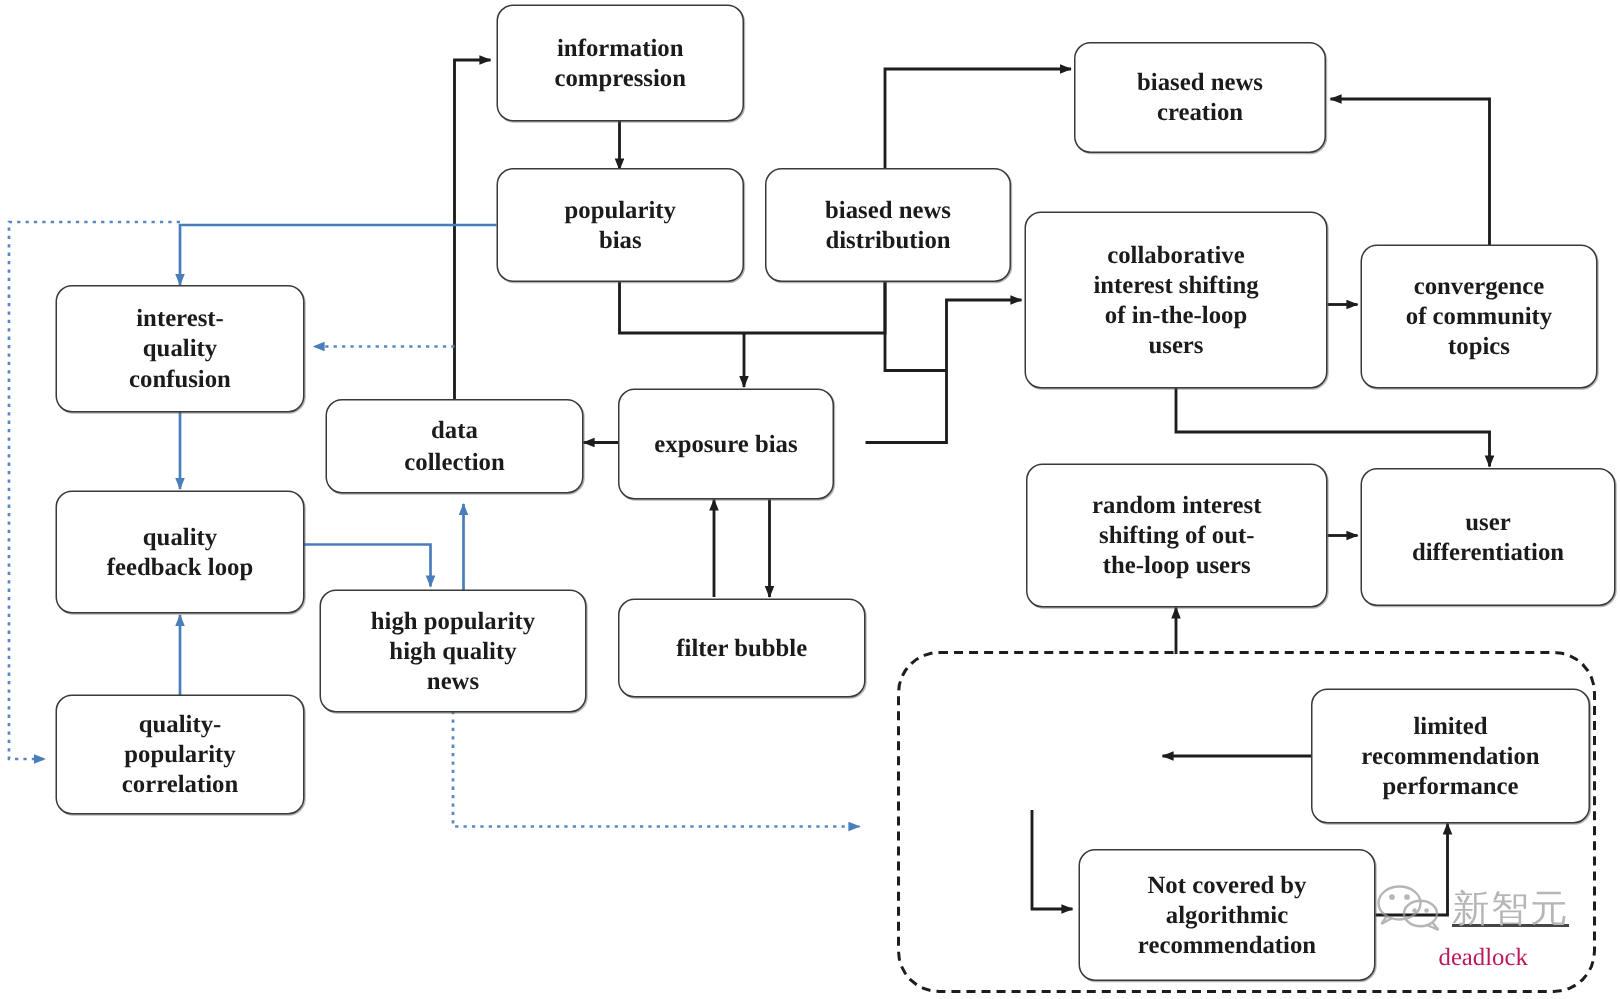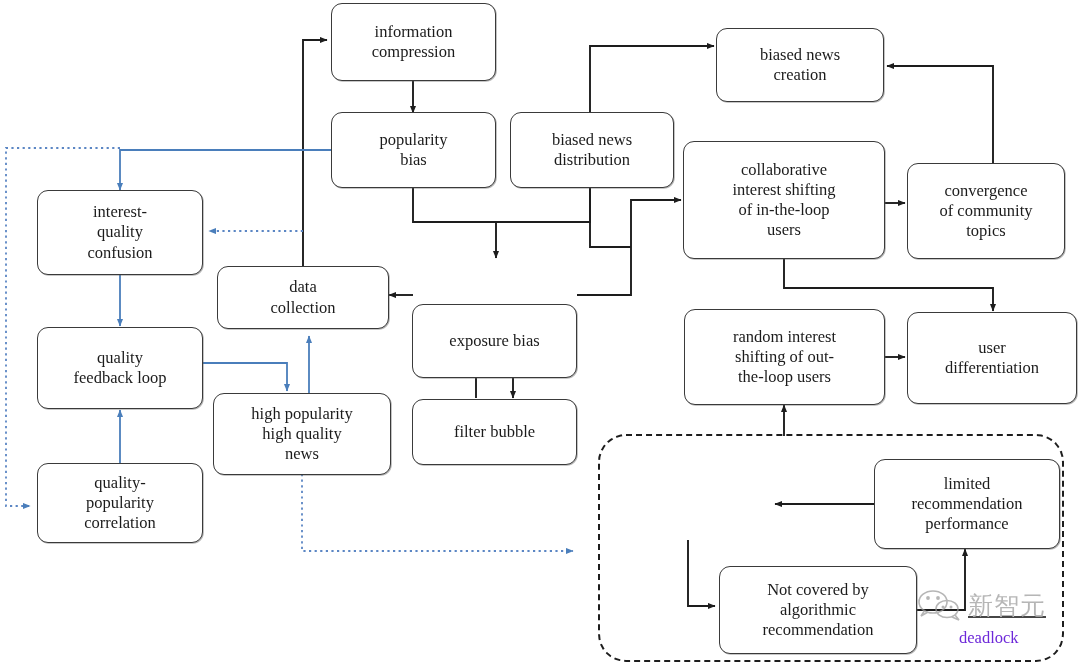--- a/index.html
+++ b/index.html
@@ -17,30 +17,30 @@
     align-items:center;
     justify-content:center;
     text-align:center;
     color:#1b1b1b;
     line-height:1.22;
     font-size:16.5px;
     padding:2px 6px;
     z-index:3;
     box-shadow:0.8px 0.8px 0 rgba(90,90,90,0.45);
   }
-  .node span{display:block;width:100%;}
+  .node span{display:block;width:100%;font-weight:bold;}
   .dashedgroup{
     position:absolute;
     box-sizing:border-box;
     border:2.1px dashed #1d1d1d;
     border-radius:28px;
     background:transparent;
     z-index:2;
   }
-  .lbl{position:absolute;z-index:4;color:#6d28d9;font-size:16.5px;}
+  .lbl{position:absolute;z-index:4;color:#be185d;font-size:16.5px;}
   .wm{position:absolute;z-index:5;opacity:0.72;}
   .wm-text{font-family:"DejaVu Sans",sans-serif;font-size:25px;color:#9a9a9a;
            letter-spacing:1px;white-space:nowrap;}
 </style>
 </head>
 <body>
 
 <div id="stage">
 
   <svg class="layer" viewBox="0 0 1080 666">
@@ -153,21 +153,21 @@
   </div>
 
   <div class="node" style="left:217px; top:266px; width:172px; height:63px;">
     <span>data<br>collection</span>
   </div>
 
   <div class="node" style="left:213px; top:393px; width:178px; height:82px;">
     <span>high popularity<br>high quality<br>news</span>
   </div>
 
-  <div class="node" style="left:412px; top:259px; width:165px; height:74px;margin-top:45px;">
+  <div class="node" style="left:412px; top:259px; width:144px; height:74px;">
     <span>exposure bias</span>
   </div>
 
   <div class="node" style="left:412px; top:399px; width:165px; height:66px;">
     <span>filter bubble</span>
   </div>
 
   <div class="node" style="left:684px; top:309px; width:201px; height:96px;">
     <span>random interest<br>shifting of  out-<br>the-loop users</span>
   </div>

